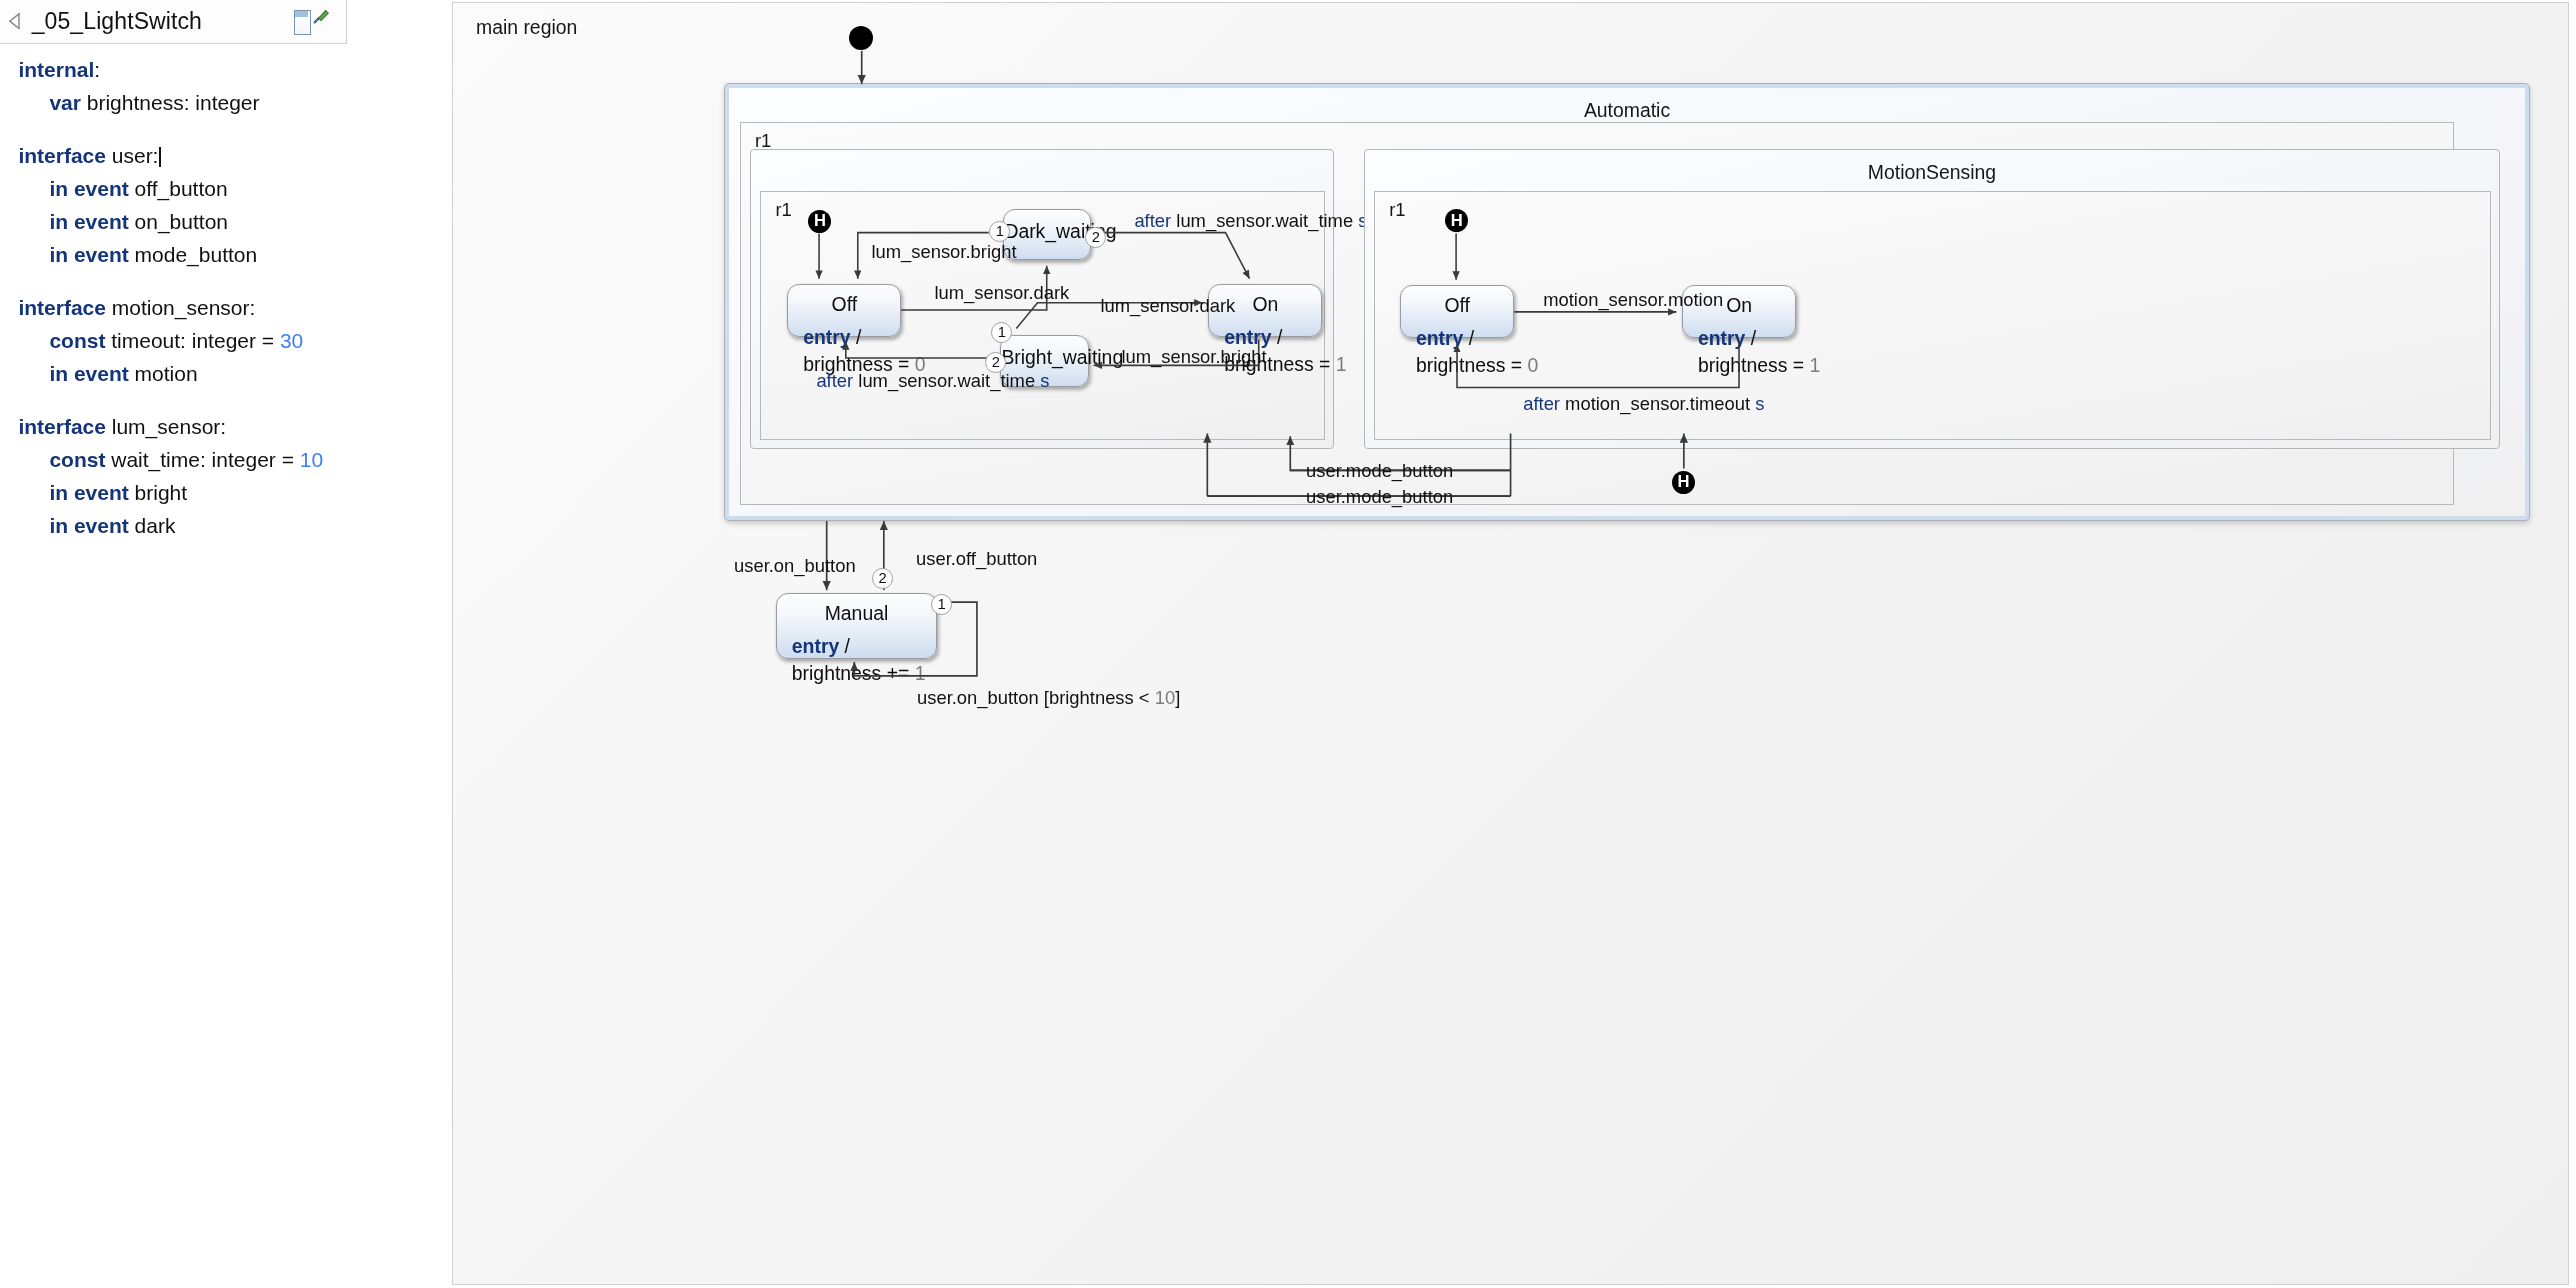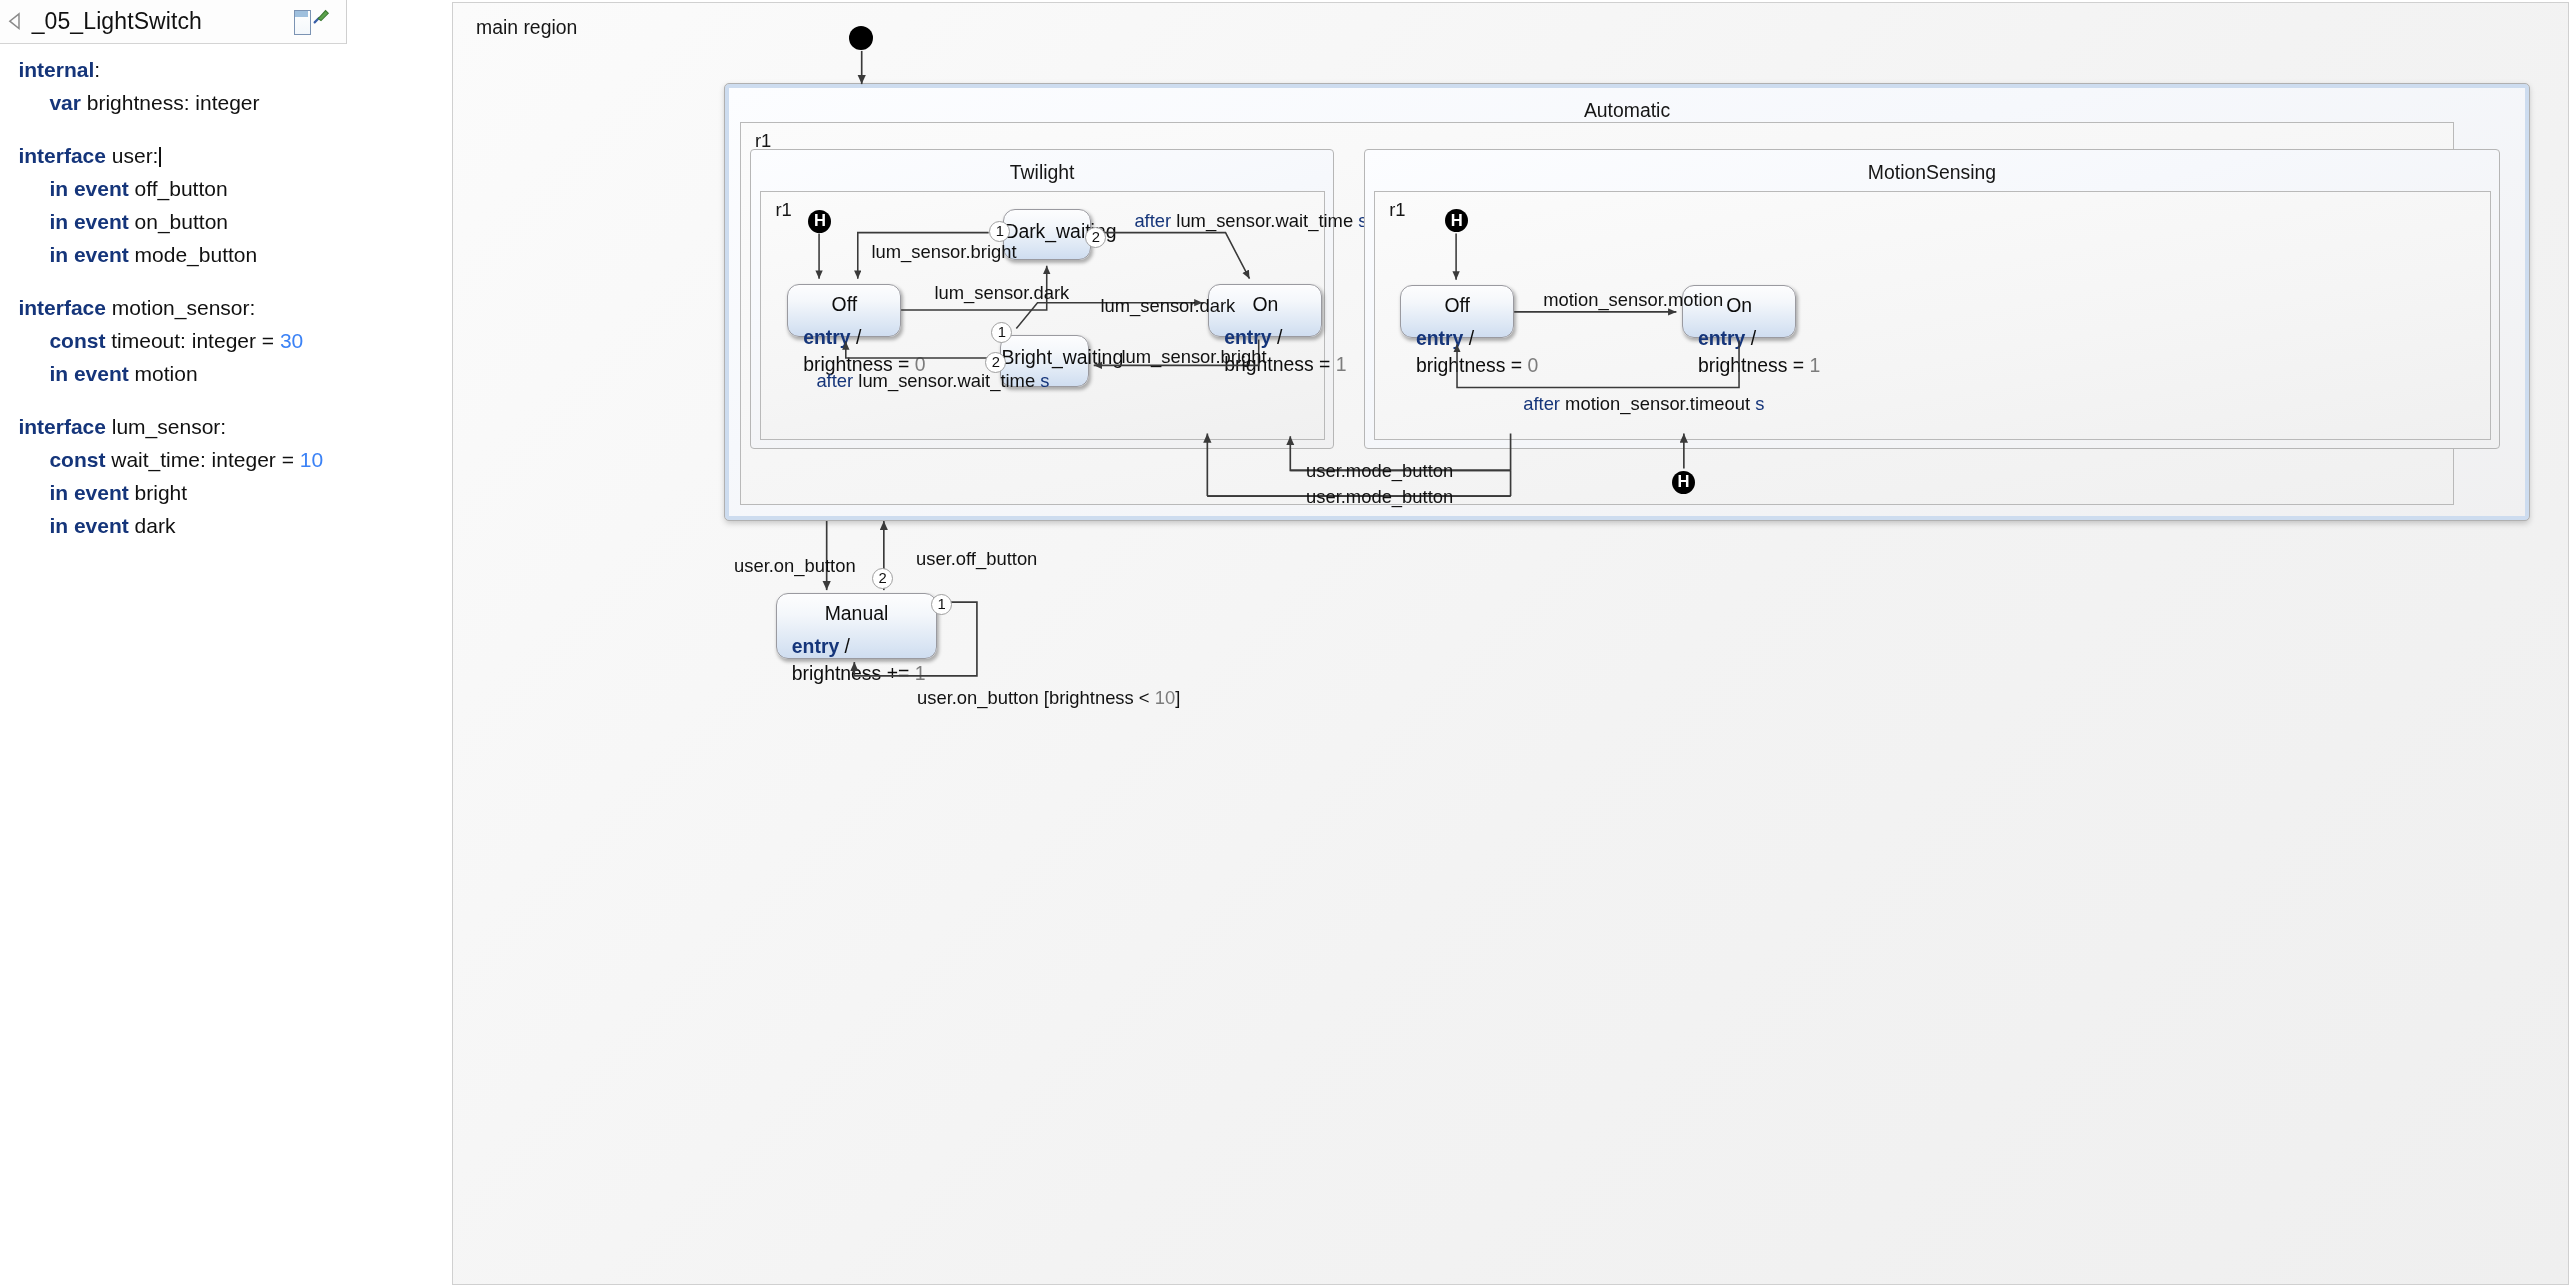--- a/index.html
+++ b/index.html
@@ -231,21 +231,20 @@
 
     <div id="main-region-label">main region</div>
 
     <div class="composite accent" style="left:272px; top:81px; width:1804px; height:436px;">
       <div class="cname">Automatic</div>
 
       <div class="region" style="left:11px; top:34px; width:1714px; height:383px;">
         <div class="rname">r1</div>
 
         <div class="composite" style="left:9.2px; top:26px; width:584px; height:300px;">
-          <div class="cname">Twilight</div>
           <div class="region" style="left:9.2px; top:41px; width:565px; height:249px;">
             <div class="rname">r1</div>
 
             <div class="state" style="left:26px; top:92px; width:114px; height:53px;">
               <div class="sname">Off</div>
               <div class="sbody"><span class="kw">entry</span><span> /</span><br><span>brightness = </span><span class="num">0</span></div>
             </div>
 
             <div class="state titleonly" style="left:242px; top:17.5px; width:88px; height:51px;">
               <div class="sname">Dark_waiting</div>

